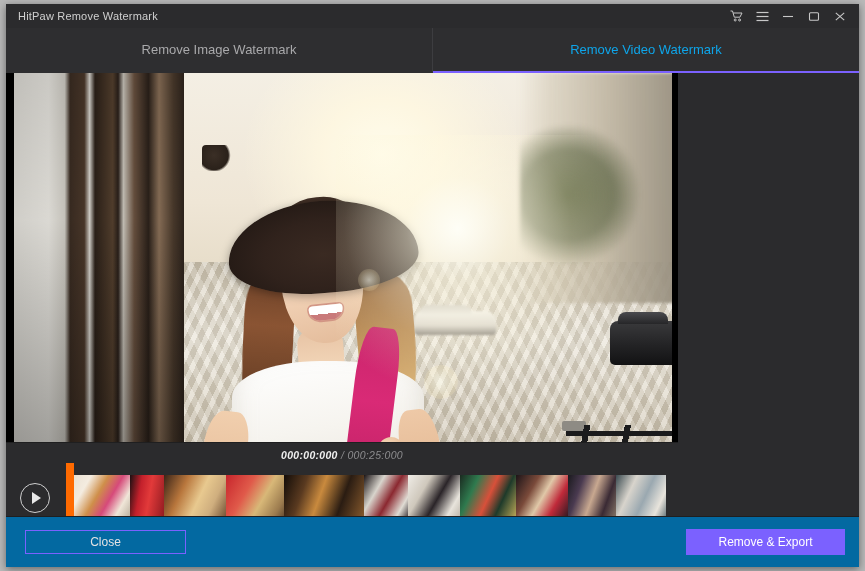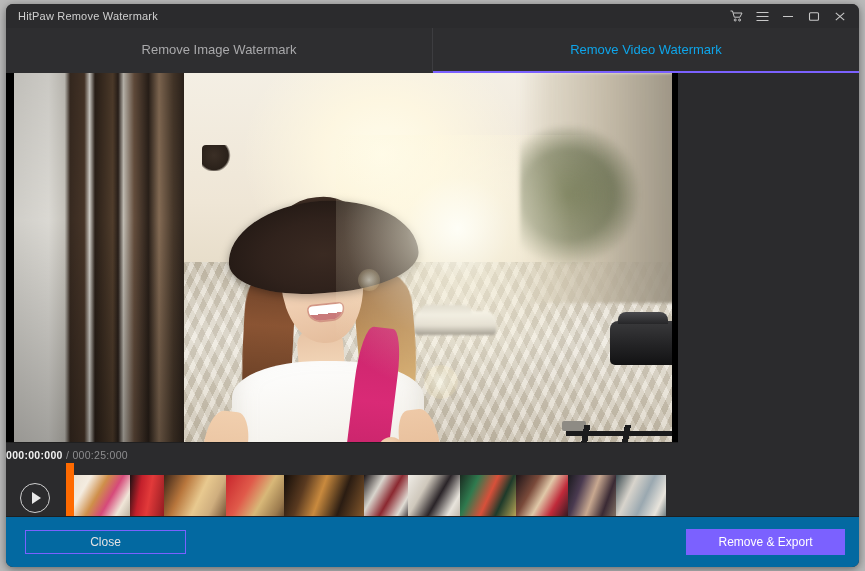--- a/index.html
+++ b/index.html
@@ -7,21 +7,21 @@
     width: 865px; height: 571px;
     background: #b9b9b9;
     font-family: "Liberation Sans", sans-serif;
     overflow: hidden;
   }
   .window {
     position: absolute;
     left: 6px; top: 4px;
     width: 853px; height: 563px;
     background: #2b2b2d;
-    border-radius: 7px;
+    border-radius: 0;
     box-shadow: 0 2px 8px rgba(0,0,0,.45);
     overflow: hidden;
     display: flex; flex-direction: column;
   }
 
   
   .titlebar {
     height: 24px; flex: 0 0 24px;
     background: #2b2b2d;
     display: flex; align-items: center;
@@ -242,21 +242,21 @@
   .letterbox-l { position:absolute; left:0; top:0; width:8px; height:100%; background:#000; }
   .letterbox-r { position:absolute; right:0; top:0; width:6px; height:100%; background:#000; }
 
   
   .timeline {
     flex: 1; background: #2b2b2d; position: relative;
     border-top: 1px solid #1f1f20;
   }
   .time-label {
     position:absolute; left:0; right:0; top: 6px;
-    text-align:left; font-size: 10.5px; letter-spacing:.3px;
+    text-align:center; font-size: 10.5px; letter-spacing:.3px;font-style:italic;
   }
   .time-cur { color:#f0f0f0; font-weight:bold; }
   .time-sep { color:#8d8d8f; }
   .time-tot { color:#8d8d8f; }
   .track-wrap { position:absolute; left:60px; top:32px; width:600px; height:56px; }
   .playhead {
     position:absolute; left:0; top:-12px; width:8px; height:68px;
     background:#ff6a00;
   }
   .playhead:after{

